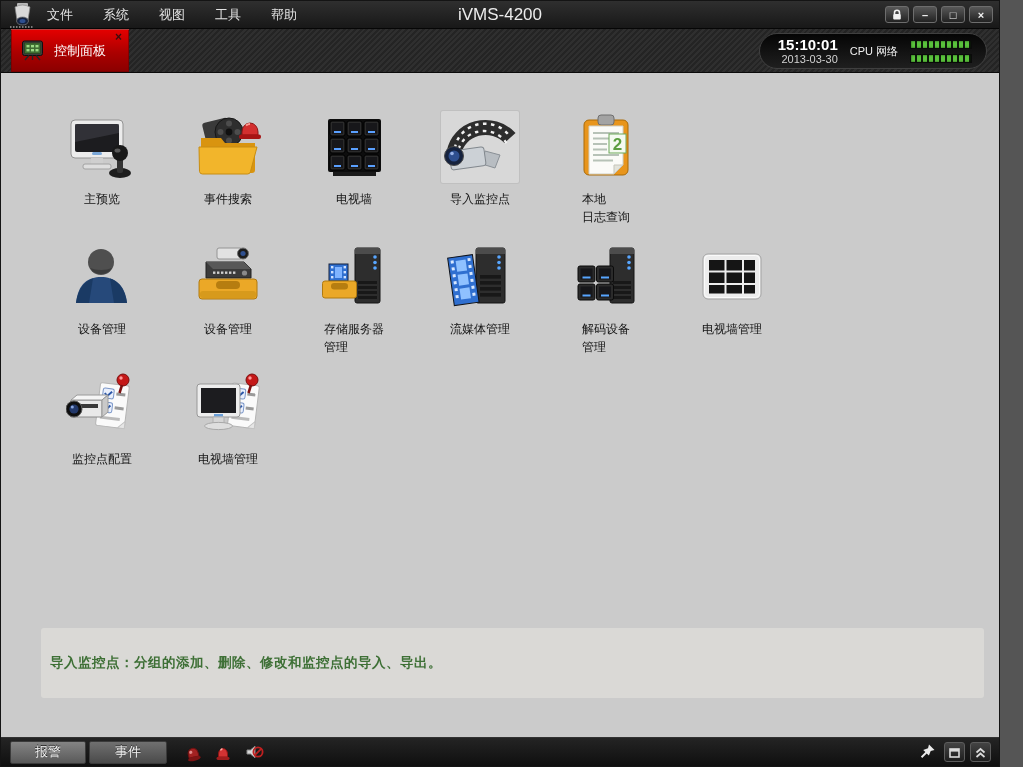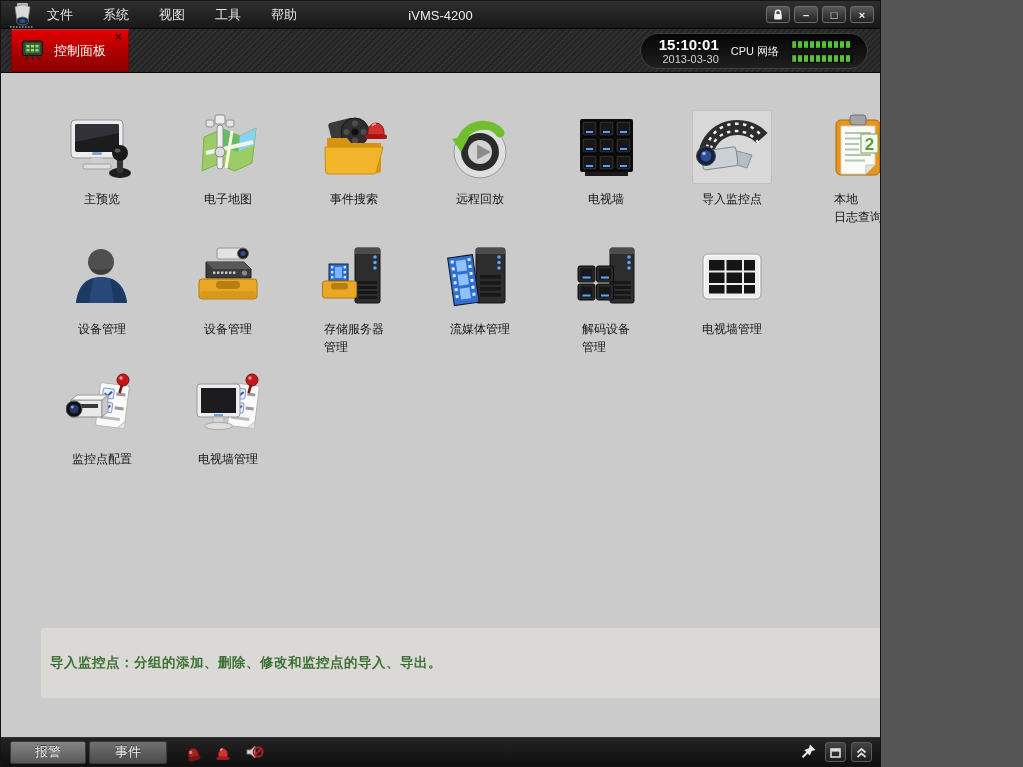--- a/index.html
+++ b/index.html
@@ -1,28 +1,28 @@
 <!DOCTYPE html>
 <html><head>
 <meta charset="utf-8">
 <style>
   html,body{margin:0;padding:0;background:#555;}
   *{box-sizing:border-box;}
-  .window{position:relative;width:881px;height:767px;background:#ef4444;
+  .window{position:relative;width:1000px;height:767px;background:#ef4444;
     font-family:"Liberation Sans","DejaVu Sans",sans-serif;overflow:hidden;border:1px solid #141414;}
 
   
   .titlebar{position:absolute;top:0;left:0;right:0;height:28px;
     background:linear-gradient(#2f2f2f,#181818);border-bottom:1px solid #060606;}
   .app-logo{position:absolute;left:6px;top:1px;}
   .menus{position:absolute;left:44px;top:0;height:28px;display:flex;align-items:center;gap:26px;
     color:#e2e2e2;font-size:13px;}
   .menu-item{cursor:default;padding:2px 2px;}
   .app-title{position:absolute;left:0;right:0;top:0;height:28px;display:flex;align-items:center;
-    justify-content:center;color:#ececec;font-size:13px;pointer-events:none;}
+    justify-content:center;color:#ececec;font-size:17px;pointer-events:none;}
   .win-controls{position:absolute;right:6px;top:5px;display:flex;gap:4px;}
   .wbtn{width:24px;height:17px;background:linear-gradient(#585858,#222);border:1px solid #6d6d6d;
     border-radius:3px;color:#f2f2f2;font-size:11px;line-height:14px;text-align:center;padding:0;
     display:flex;align-items:center;justify-content:center;font-weight:bold;}
 
   
   .tabbar{position:absolute;top:28px;left:0;right:0;height:44px;
     background:repeating-linear-gradient(135deg,#2f2f2f 0 2px,#242424 2px 4px);
     border-bottom:1px solid #0a0a0a;}
   .tab{position:absolute;left:10px;top:0;bottom:0;width:118px;
@@ -163,40 +163,20 @@
             <circle cx="54" cy="42" r="8" fill="#191919"></circle>
             <ellipse cx="51.5" cy="39.5" rx="3" ry="2" fill="#5a5a5a"></ellipse>
           </svg>
             </div>
           <div class="tile-label">
             <span>主预览</span>
               <span></span>
           </div>
         </div>
 
-        <div class="tile">
-          <div class="tile-icon">
-              <svg width="72" height="72" viewBox="0 0 72 72">
-            <path d="M12,26 L31,18 L48,25 L64,17 L60,52 L43,60 L26,53 L10,60 Z" fill="#9ccc65" stroke="#7cb342"></path>
-            <path d="M31,18 L48,25 L46,41 L28,35 Z" fill="#66bb6a"></path>
-            <path d="M48,25 L64,17 L62,34 L47,40 Z" fill="#86d1f5"></path>
-            <path d="M14,42 L61,31" stroke="#f3f3ee" stroke-width="4" fill="none"></path>
-            <path d="M40,20 L34,57" stroke="#fffde7" stroke-width="3" fill="none"></path>
-            <rect x="14" y="9" width="8" height="7" rx="2" fill="#e3e3e3" stroke="#8f8f8f"></rect>
-            <rect x="34" y="9" width="8" height="7" rx="2" fill="#e3e3e3" stroke="#8f8f8f"></rect>
-            <rect x="23" y="4" width="10" height="9" rx="2" fill="#ededed" stroke="#8f8f8f"></rect>
-            <rect x="25" y="14" width="6" height="44" rx="3" fill="#efefef" stroke="#8f8f8f"></rect>
-            <circle cx="28" cy="41" r="5" fill="#dcdcdc" stroke="#808080"></circle>
-          </svg>
-            </div>
-          <div class="tile-label">
-            <span>电子地图</span>
-              <span></span>
-          </div>
-        </div>
 
         <div class="tile">
           <div class="tile-icon">
               <svg width="72" height="72" viewBox="0 0 72 72">
             <rect x="12" y="9" width="26" height="22" rx="3" fill="#3a3a3a" transform="rotate(-14 25 20)"></rect>
             <circle cx="37" cy="21" r="14" fill="#2e2e2e" stroke="#161616"></circle>
             <circle cx="37" cy="21" r="3.4" fill="#101010"></circle>
             <circle cx="37" cy="12.5" r="3" fill="#4d4d4d"></circle>
                 <circle cx="45.5" cy="21" r="3" fill="#4d4d4d"></circle>
             <circle cx="37" cy="29.5" r="3" fill="#4d4d4d"></circle>
@@ -207,36 +187,20 @@
             <path d="M9,27 h20 l4,5 h30 v27 a3,3 0 0 1 -3,3 h-48 a3,3 0 0 1 -3,-3 z" fill="#d9940f"></path>
             <path d="M7,36 h58 l-6.5,24.5 a3,3 0 0 1 -3,2.5 h-45 a3,3 0 0 1 -3,-2.5 z" fill="#f2b52b" stroke="#c88d12"></path>
           </svg>
             </div>
           <div class="tile-label">
             <span>事件搜索</span>
               <span></span>
           </div>
         </div>
 
-        <div class="tile">
-          <div class="tile-icon">
-              <svg width="72" height="72" viewBox="0 0 72 72">
-            <circle cx="36" cy="41" r="26" fill="#dedede" stroke="#979797"></circle>
-            <circle cx="36" cy="41" r="19" fill="#2b2b2b"></circle>
-            <circle cx="36" cy="41" r="12" fill="#d2d2d2"></circle>
-            <path d="M33,33.5 L47,41 L33,48.5 Z" fill="#8b8b8b"></path>
-            <path d="M18,28 C24,12 48,10 56,22" stroke="#6fbf2e" stroke-width="9" fill="none" stroke-linecap="round"></path>
-            <path d="M8,28 L26,24 L17,41 Z" fill="#6fbf2e"></path>
-          </svg>
-            </div>
-          <div class="tile-label">
-            <span>远程回放</span>
-              <span></span>
-          </div>
-        </div>
 
         <div class="tile">
           <div class="tile-icon">
               <svg width="72" height="72" viewBox="0 0 72 72">
             <rect x="10" y="8" width="53" height="53" rx="2" fill="#0d0d0d"></rect>
             <g>
               <rect x="12" y="10" width="15" height="15" rx="2" fill="#2b2b2b" stroke="#000"></rect>
                   <rect x="14" y="12" width="11" height="11" fill="#17171a"></rect>
                   <rect x="16" y="20" width="7" height="2" fill="#5aa0ff"></rect>
               <rect x="29" y="10" width="15" height="15" rx="2" fill="#2b2b2b" stroke="#000"></rect>

